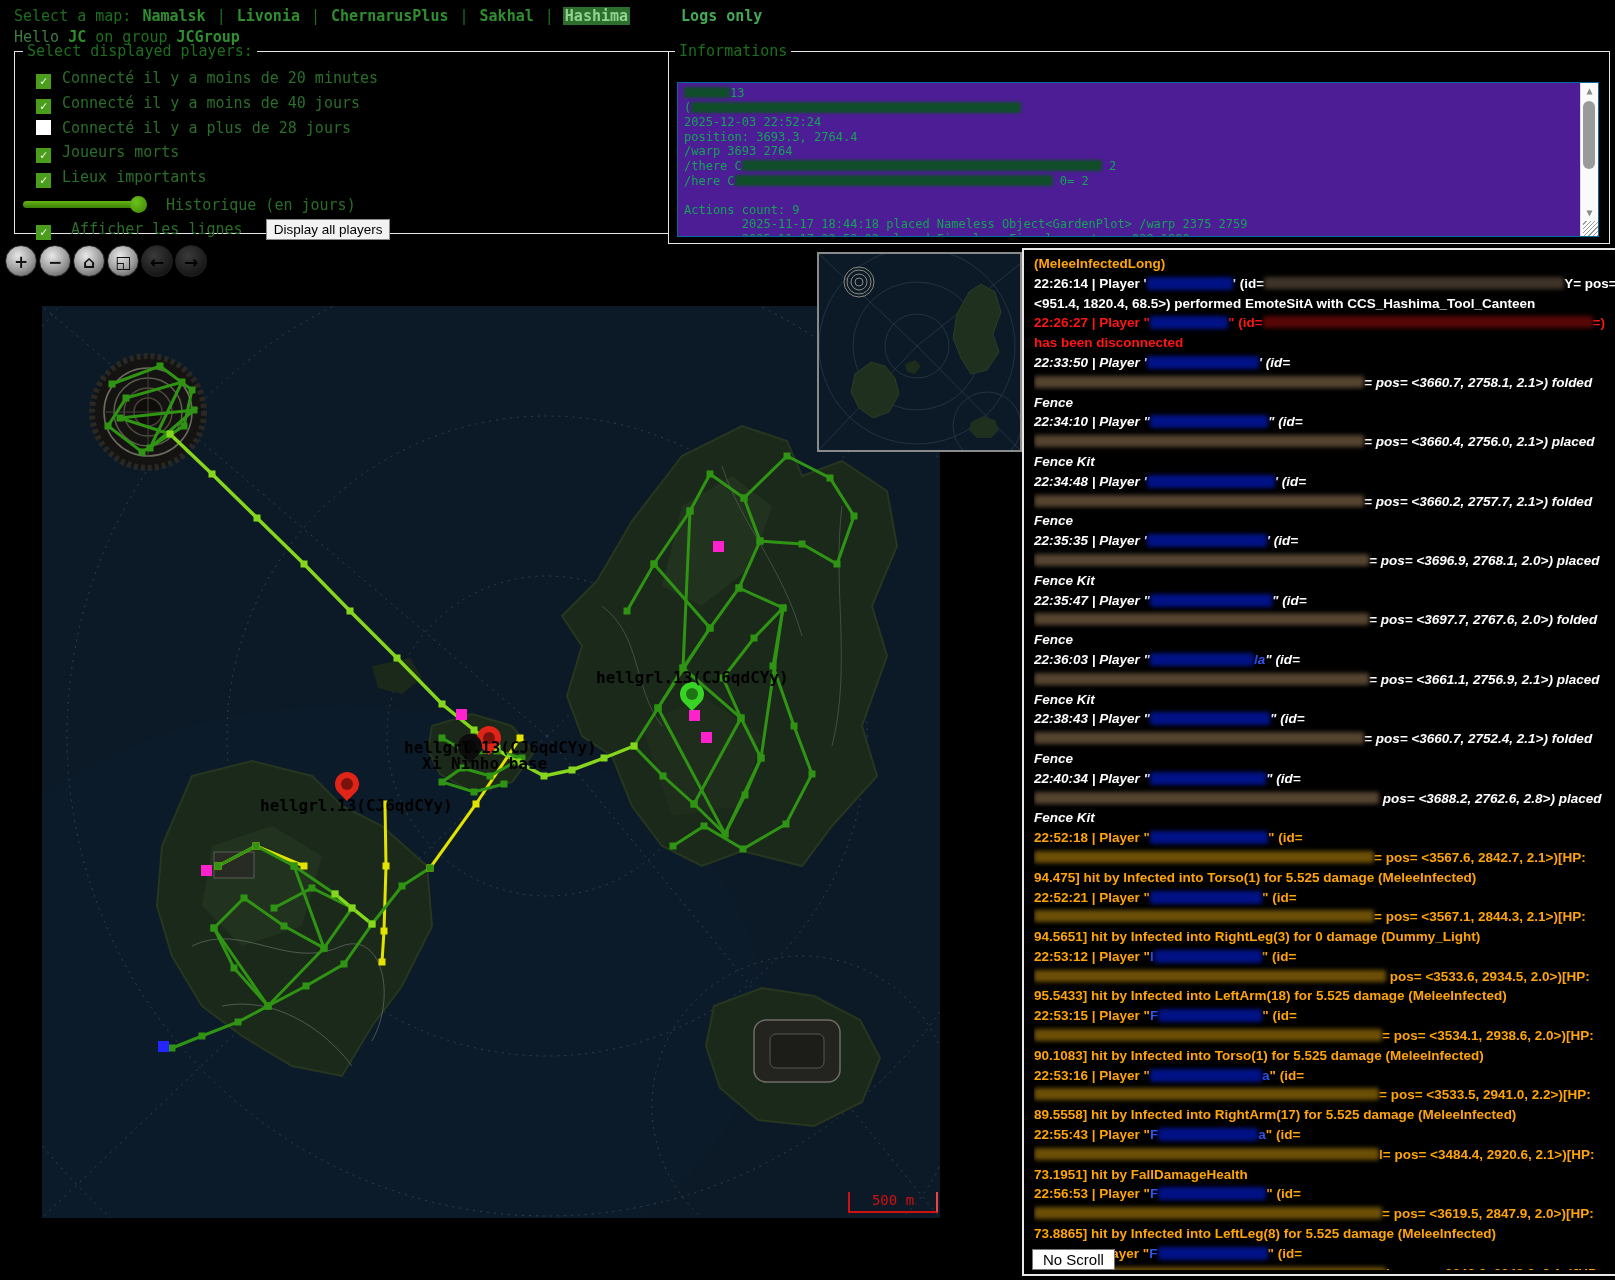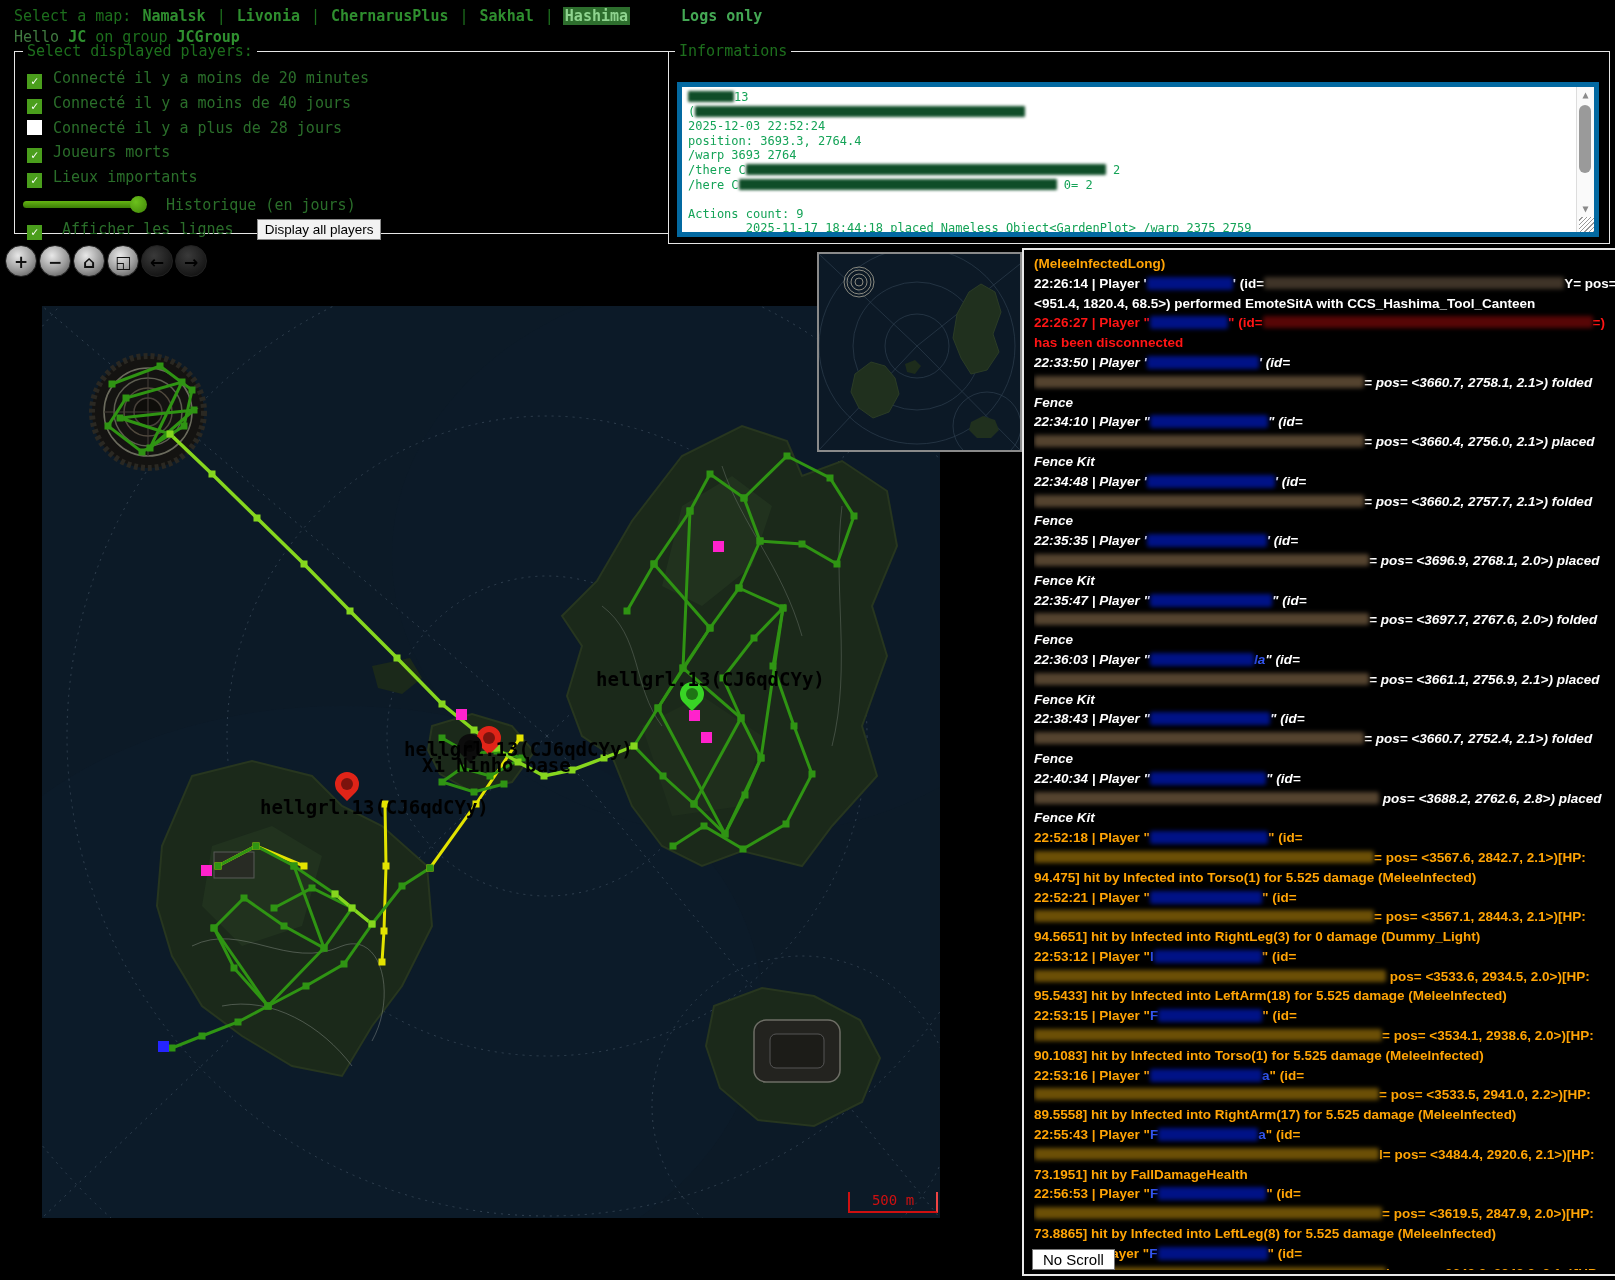--- a/index.html
+++ b/index.html
@@ -12,37 +12,37 @@
   .map-link.sel{background:#2d6e2d;color:#8fd48f;}
   .sep{color:#1d6f1d;}
   #logs-only{font-weight:bold;color:#44a854;margin-left:42px;cursor:pointer;}
   #greeting .dim{color:#417a41;}
   #greeting .hi{font-weight:bold;color:#2f8f2f;}
 
   
   fieldset{border:1px solid #e6e6e6;background:#000;margin:0;}
   legend{color:#1d6f1d;font-size:15px;padding:0 4px;}
   #filters{position:absolute;left:14px;top:42px;width:640px;height:182px;padding:4px 8px;}
-  .filter-row{margin:4px 4px;line-height:20px;font-size:15px;color:#2a6e2a;white-space:nowrap;}
+  .filter-row{margin:4px 13px;line-height:20px;font-size:15px;color:#2a6e2a;white-space:nowrap;}
   .cb{display:inline-block;width:15px;height:15px;margin-right:11px;vertical-align:-2px;
       text-align:center;font-size:12px;line-height:15px;cursor:pointer;}
   .cb.on{background:#4a9e1c;color:#fff;font-weight:bold;}
   .cb.off{background:#fff;}
   #slider-row{margin:7px 0 4px 0;}
   #slider-track{display:inline-block;width:116px;height:7px;border-radius:4px;vertical-align:2px;
       background:linear-gradient(#65b513,#3c7d06);position:relative;cursor:pointer;}
   #slider-thumb{position:absolute;right:-8px;top:-5px;width:17px;height:17px;border-radius:50%;
       background:radial-gradient(circle at 35% 35%,#6cc11c,#3f8408);}
   #slider-label{margin-left:18px;}
   #display-all-btn{margin-left:14px;font-family:"Liberation Sans",sans-serif;font-size:13.5px;
       background:#f2f2f2;color:#000;border:1px solid #8a8a8a;padding:2px 7px;cursor:pointer;}
 
   #informations{position:absolute;left:668px;top:42px;width:928px;height:188px;padding:6px;}
-  #info-box{position:absolute;left:8px;top:22px;right:10px;bottom:6px;background:#ffffff;
-      border:5px solid #0369a1;padding:3px 24px 3px 6px;overflow:hidden;}
+  #info-box{position:absolute;left:8px;top:22px;right:10px;bottom:6px;background:#4c1d95;
+      border:1px solid #0369a1;padding:3px 24px 3px 6px;overflow:hidden;}
   .info-line{font-size:12px;line-height:14.6px;color:#14a357;white-space:pre;}
   .redact{display:inline-block;border-radius:1px;filter:blur(1.6px);vertical-align:-1px;}
   .redact.g{height:11px;background:#0f4d28;}
   
   #info-scroll{position:absolute;top:0;right:0;bottom:0;width:17px;background:#fafafa;
       border-left:1px solid #ddd;cursor:pointer;}
   #info-scroll .arr{position:absolute;left:0;width:100%;text-align:center;color:#8a8a8a;font-size:10px;line-height:14px;}
   #info-thumb{position:absolute;left:2px;width:12px;top:18px;height:68px;background:#9a9a9a;border-radius:6px;}
   #info-grip{position:absolute;right:0;bottom:0;width:15px;height:15px;
       background:repeating-linear-gradient(135deg,#fff 0 2px,#999 2px 3px);}
@@ -50,21 +50,21 @@
   
   #map-controls{position:absolute;left:5px;top:245px;display:flex;gap:2px;}
   .ctrl{width:32px;height:32px;border-radius:50%;border:1px solid #222;color:#111;
       background:radial-gradient(circle at 40% 32%,#e8e8e8,#9a9a9a 55%,#4a4a4a);
       font-size:17px;font-weight:bold;line-height:30px;text-align:center;cursor:pointer;
       font-family:"DejaVu Sans",sans-serif;}
   .ctrl.off{background:radial-gradient(circle at 40% 32%,#3a3a3a,#1d1d1d 60%,#0a0a0a);color:#000;}
 
   
   #map{position:absolute;left:42px;top:306px;width:898px;height:912px;background:#0c1a27;overflow:hidden;}
-  .map-label{position:absolute;color:#000;font-weight:bold;font-size:19px;white-space:nowrap;z-index:6;}
+  .map-label{position:absolute;color:#000;font-weight:bold;font-size:16px;white-space:nowrap;z-index:6;}
   .pin{position:absolute;width:24px;height:24px;border-radius:50% 50% 50% 0;
       transform:rotate(-45deg);z-index:5;}
   .pin::after{content:"";position:absolute;inset:6px;border-radius:50%;background:rgba(0,0,0,.45);}
   .sq{position:absolute;width:11px;height:11px;z-index:4;}
   #scale-bar{position:absolute;left:806px;top:886px;width:86px;height:19px;z-index:6;
       border-left:2px solid #cf1010;border-right:2px solid #ef4444;border-bottom:2px solid #cf1010;
       color:#cf1010;font-size:14px;text-align:center;line-height:17px;}
 
   
   #minimap{position:absolute;left:817px;top:252px;width:201px;height:196px;

